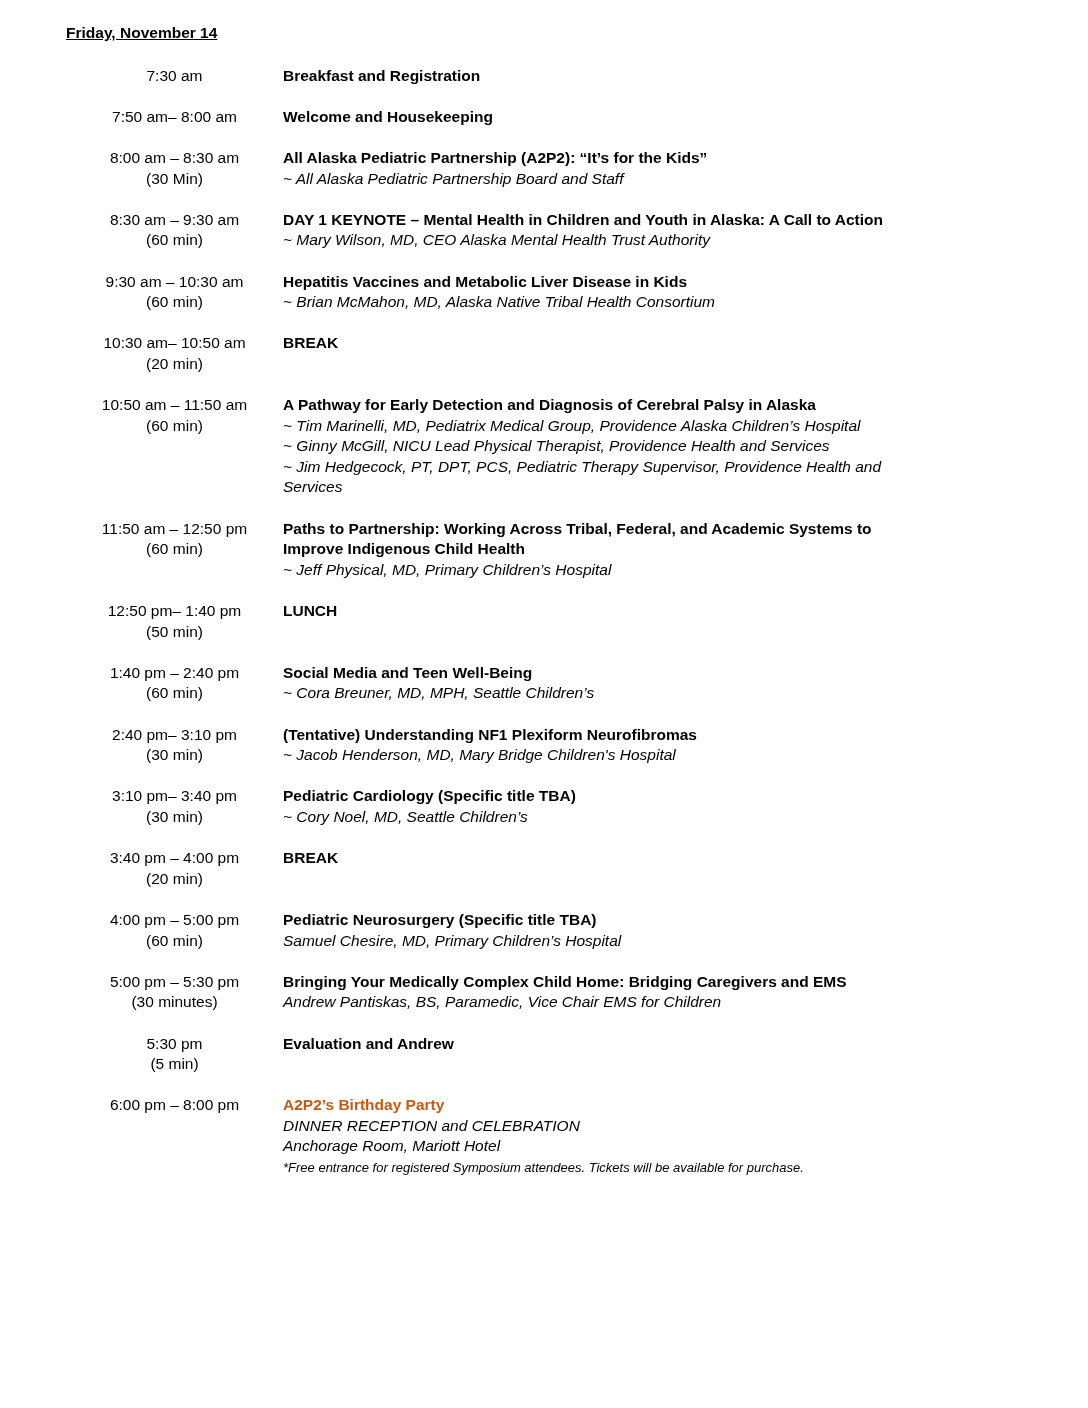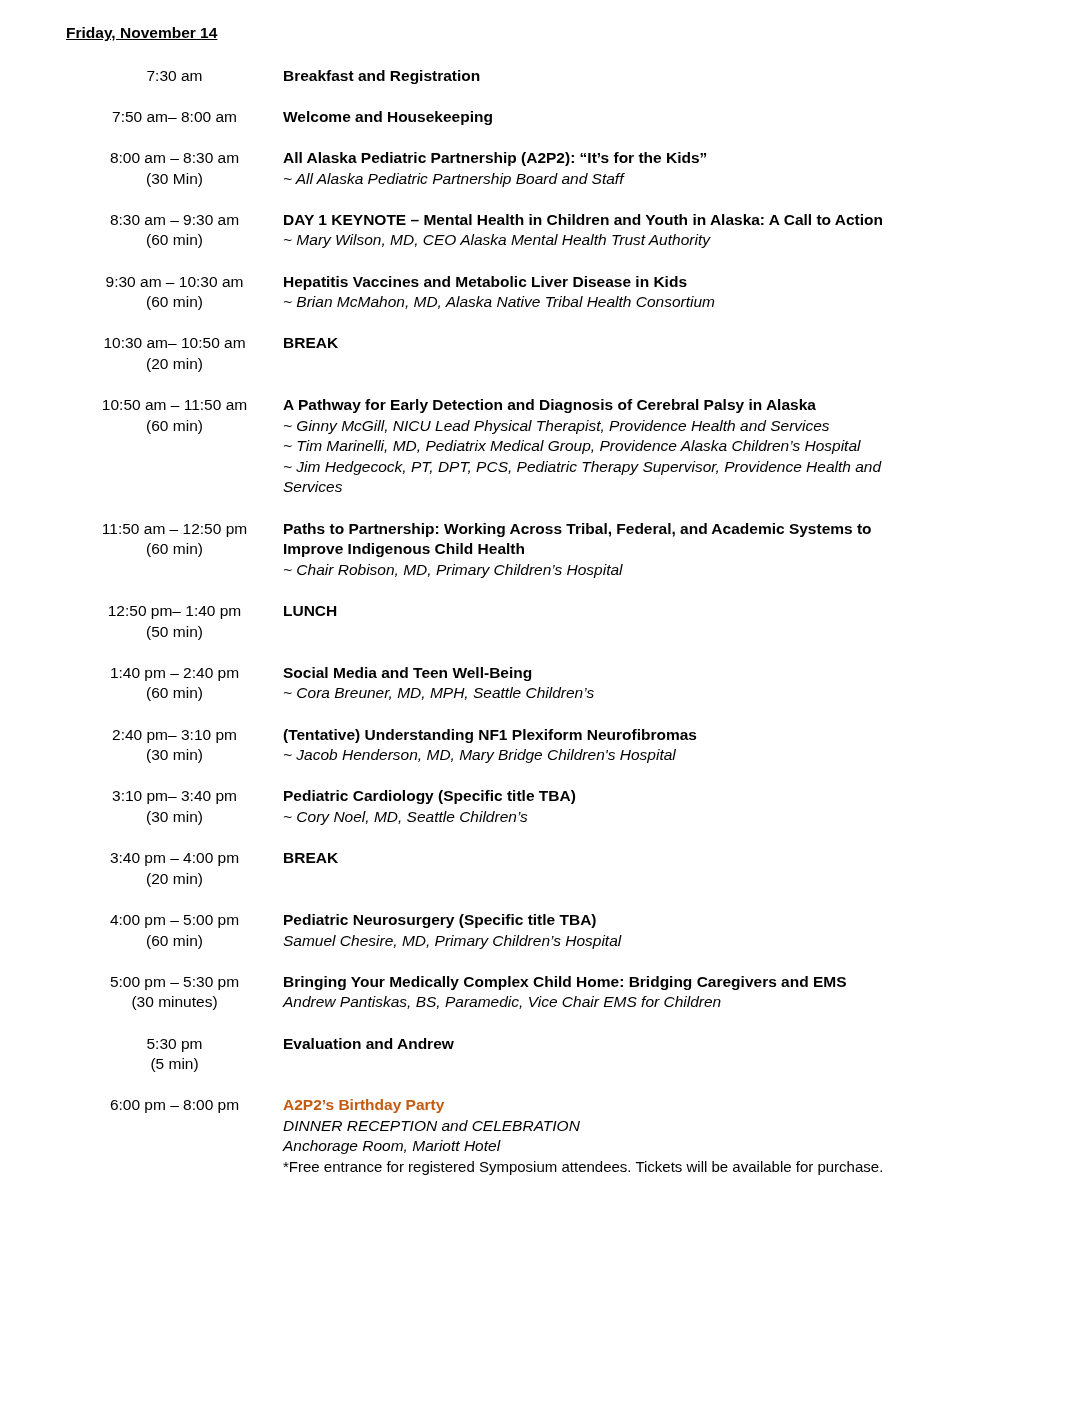--- a/index.html
+++ b/index.html
@@ -14,21 +14,21 @@
     margin-bottom: 22px; white-space: nowrap;
   }
   .row { display: flex; align-items: flex-start; margin-bottom: 20.6px; }
   .time-col { width: 217px; flex: 0 0 217px; white-space: nowrap; text-align: center; }
   .desc-col { flex: 1 1 auto; min-width: 0; }
   .line { white-space: nowrap; }
   .seg.plain  { font-weight: bold; font-style: normal; }
   .seg.bold   { font-weight: bold; }
   .seg.italic { font-style: italic; }
   .seg.bold-accent { font-weight: bold; color: var(--accent, #C55A11); }
-  .seg.italic-small { font-size: 15px; }
+  .seg.italic-small { font-style: italic; font-size: 13px; }
 </style>
 </head>
 <body>
 
 <div class="page">
   <div class="heading">Friday, November 14</div>
   <div>
       <div class="row">
         <div class="time-col">
           <div>7:30 am</div>
@@ -84,35 +84,35 @@
           <div class="line"><span class="seg plain">BREAK</span></div>
         </div>
       </div>
       <div class="row">
         <div class="time-col">
           <div>10:50 am – 11:50 am</div>
           <div>(60 min)</div>
         </div>
         <div class="desc-col">
           <div class="line"><span class="seg bold">A Pathway for Early Detection and Diagnosis of Cerebral Palsy in Alaska</span></div>
+          <div class="line"><span class="seg italic">~ Tim Marinelli, MD, Pediatrix Medical Group, Providence Alaska Children’s Hospital</span></div>
           <div class="line"><span class="seg italic">~ Ginny McGill, NICU Lead Physical Therapist, Providence Health and Services</span></div>
-          <div class="line"><span class="seg italic">~ Tim Marinelli, MD, Pediatrix Medical Group, Providence Alaska Children’s Hospital</span></div>
           <div class="line"><span class="seg italic">~ Jim Hedgecock, PT, DPT, PCS, Pediatric Therapy Supervisor, Providence Health and</span></div>
           <div class="line"><span class="seg italic">Services</span></div>
         </div>
       </div>
       <div class="row">
         <div class="time-col">
           <div>11:50 am – 12:50 pm</div>
           <div>(60 min)</div>
         </div>
         <div class="desc-col">
           <div class="line"><span class="seg bold">Paths to Partnership: Working Across Tribal, Federal, and Academic Systems to</span></div>
           <div class="line"><span class="seg bold">Improve Indigenous Child Health</span></div>
-          <div class="line"><span class="seg italic">~ Chair Robison, MD, Primary Children’s Hospital</span></div>
+          <div class="line"><span class="seg italic">~ Jeff Physical, MD, Primary Children’s Hospital</span></div>
         </div>
       </div>
       <div class="row">
         <div class="time-col">
           <div>12:50 pm– 1:40 pm</div>
           <div>(50 min)</div>
         </div>
         <div class="desc-col">
           <div class="line"><span class="seg bold">LUNCH</span></div>
         </div>

